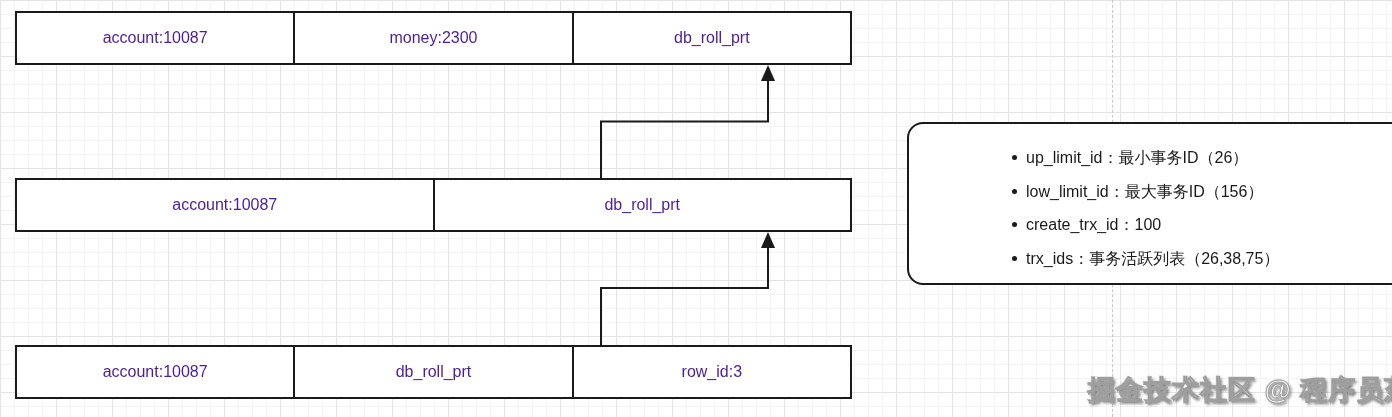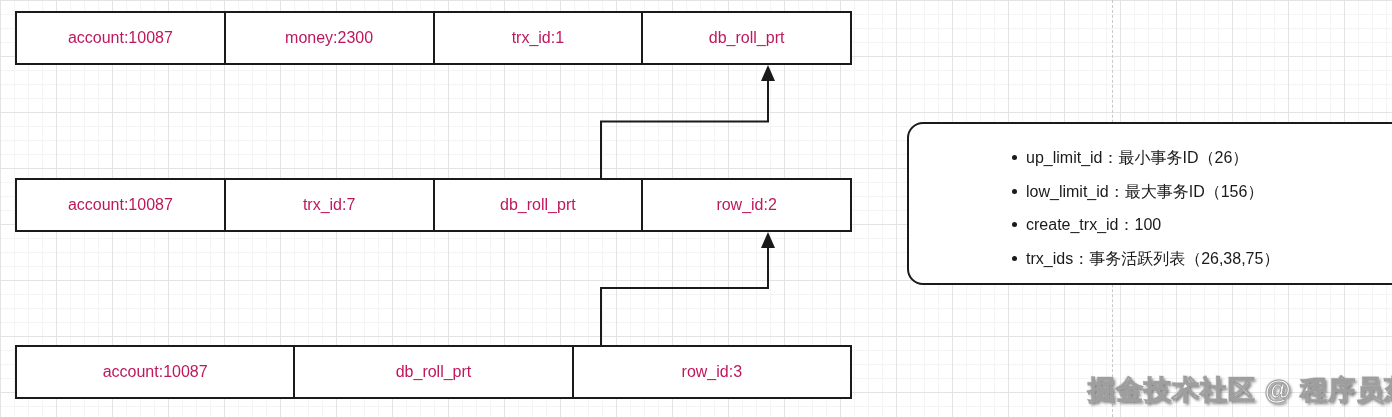--- a/index.html
+++ b/index.html
@@ -40,21 +40,21 @@
     box-sizing: border-box;
     z-index: 2;
   }
   .vrow .cell {
     flex: 1 1 0;
     display: flex;
     align-items: center;
     justify-content: center;
     border-right: 2px solid #1a1a1a;
     font-size: 16px;
-    color: #be185d;
+    color: #4c1d95;
     white-space: nowrap;
     overflow: hidden;
   }
   .vrow .cell:last-child { border-right: none; }
   .row-1 { top: 11px; }
   .row-2 { top: 178px; }
   .row-3 { top: 345px; }
   .arrows {
     position: absolute;
     left: 0; top: 0;
@@ -113,29 +113,26 @@
 </head>
 <body>
 
 <div class="canvas">
 
   <div class="guide-line"></div>
 
   <div class="vrow row-1">
     <div class="cell">account:10087</div>
     <div class="cell">money:2300</div>
-    <div class="cell">trx_id:1</div>
     <div class="cell">db_roll_prt</div>
   </div>
 
   <div class="vrow row-2">
     <div class="cell">account:10087</div>
-    <div class="cell">trx_id:7</div>
     <div class="cell">db_roll_prt</div>
-    <div class="cell">row_id:2</div>
   </div>
 
   <div class="vrow row-3">
     <div class="cell">account:10087</div>
     <div class="cell">db_roll_prt</div>
     <div class="cell">row_id:3</div>
   </div>
 
   <svg class="arrows" viewBox="0 0 1392 417" xmlns="http://www.w3.org/2000/svg">
     <g>

